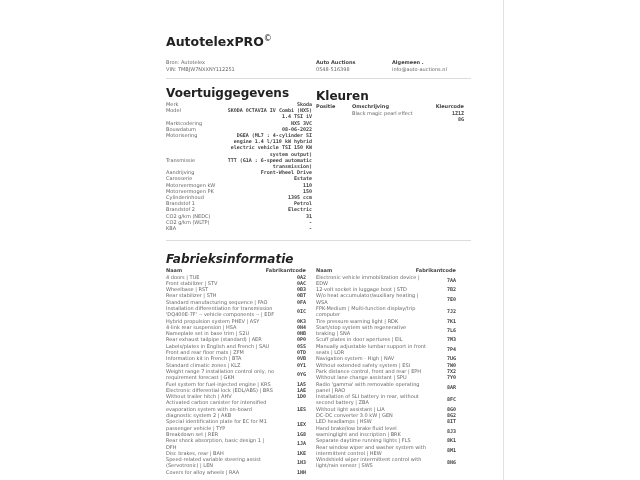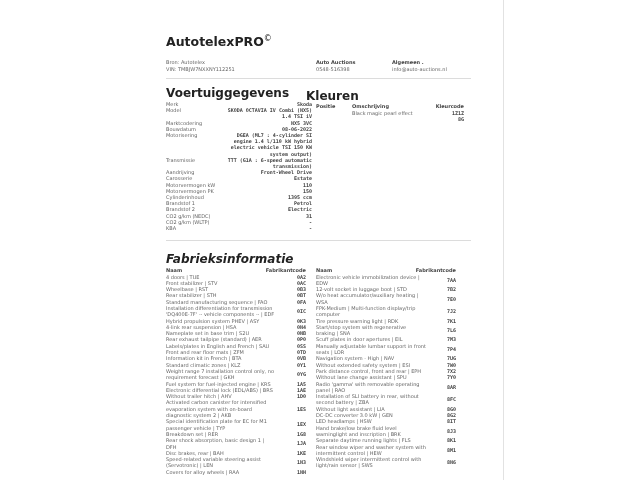--- a/index.html
+++ b/index.html
@@ -118,21 +118,21 @@
       <div class="row">
         <span class="k">CO2 g/km (WLTP)</span>
         <span class="v">-</span>
       </div>
       <div class="row">
         <span class="k">KBA</span>
         <span class="v">-</span>
       </div>
     </div>
 
-  <div class="h2" style="left:140px; top:89px;">Kleuren</div>
+  <div class="h2" style="left:150px; top:89px;">Kleuren</div>
   <div class="colors">
     <div class="hdr">
       <span class="c1">Positie</span>
       <span class="c2">Omschrijving</span>
       <span class="c3">Kleurcode</span>
     </div>
     <div class="r">
       <span class="c1"></span>
       <span class="c2">Black magic pearl effect</span>
       <span class="code">1Z1Z</span>

